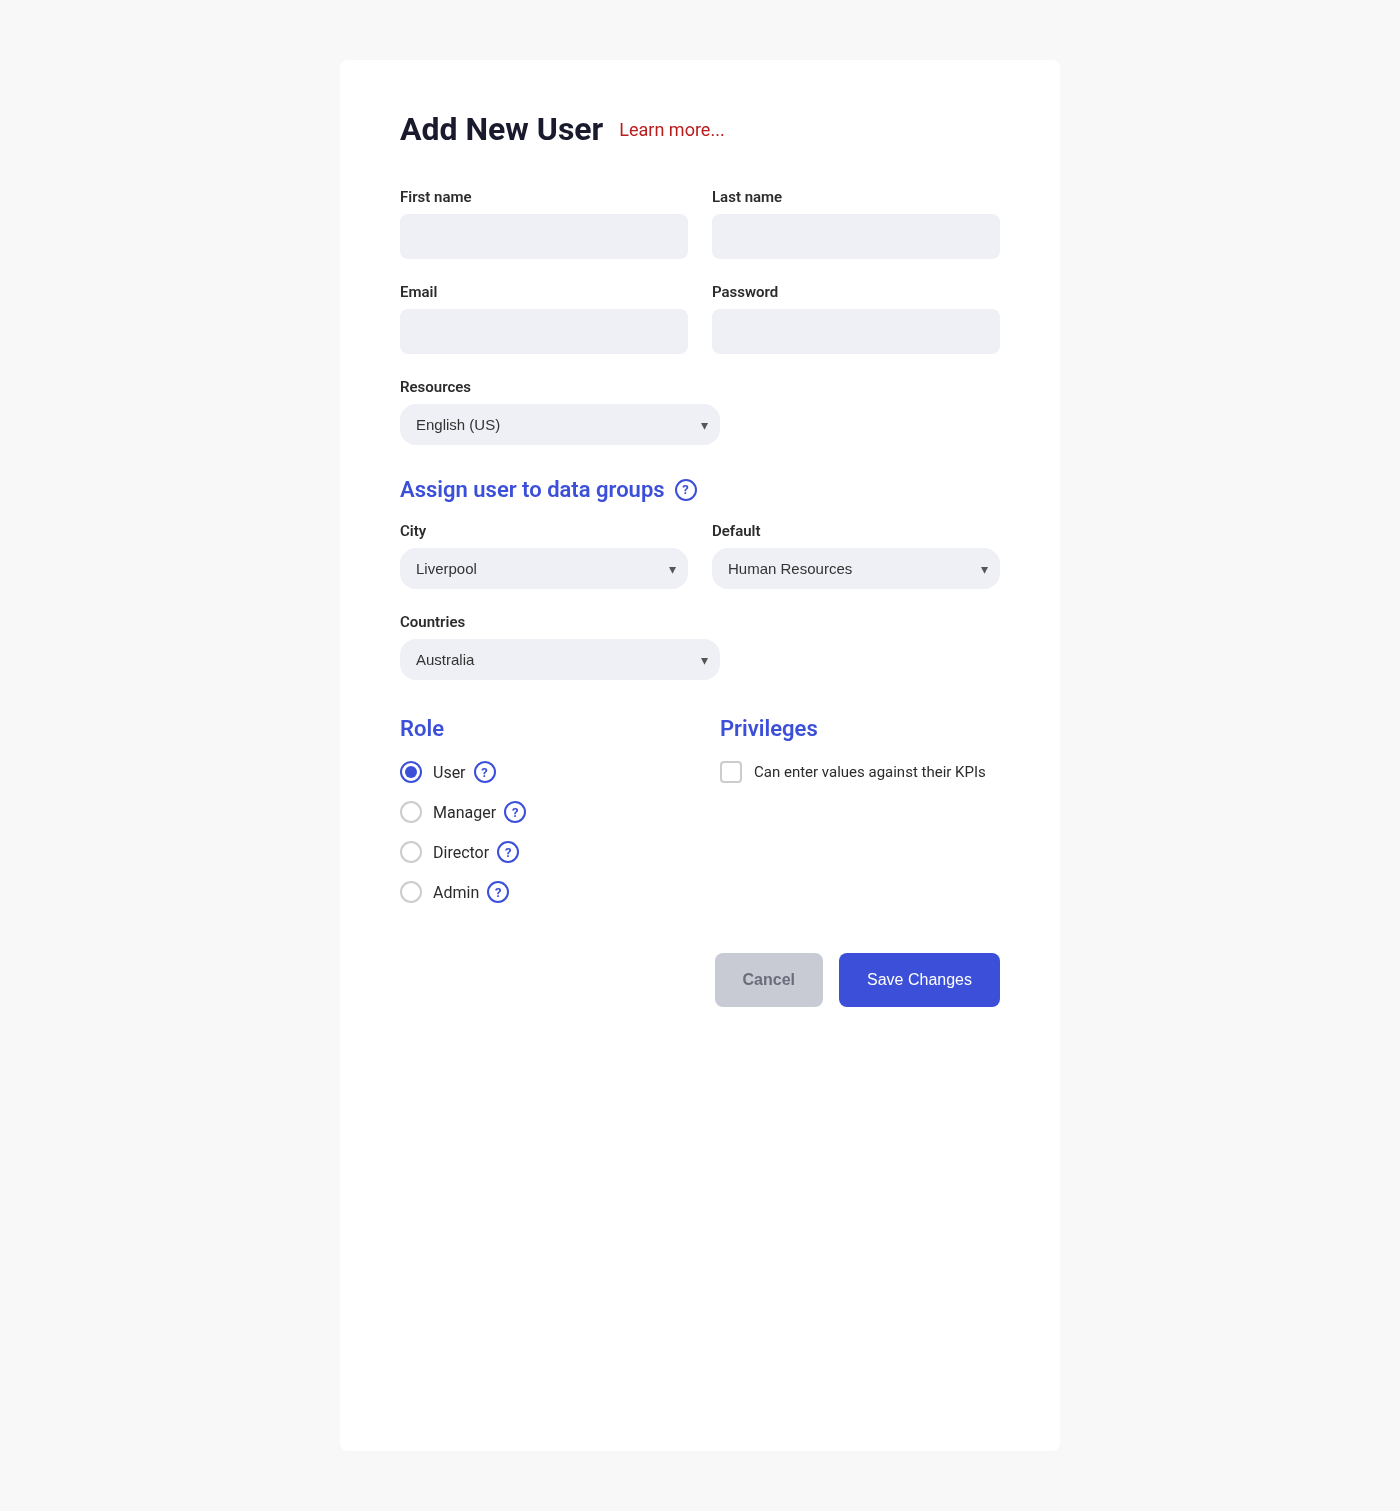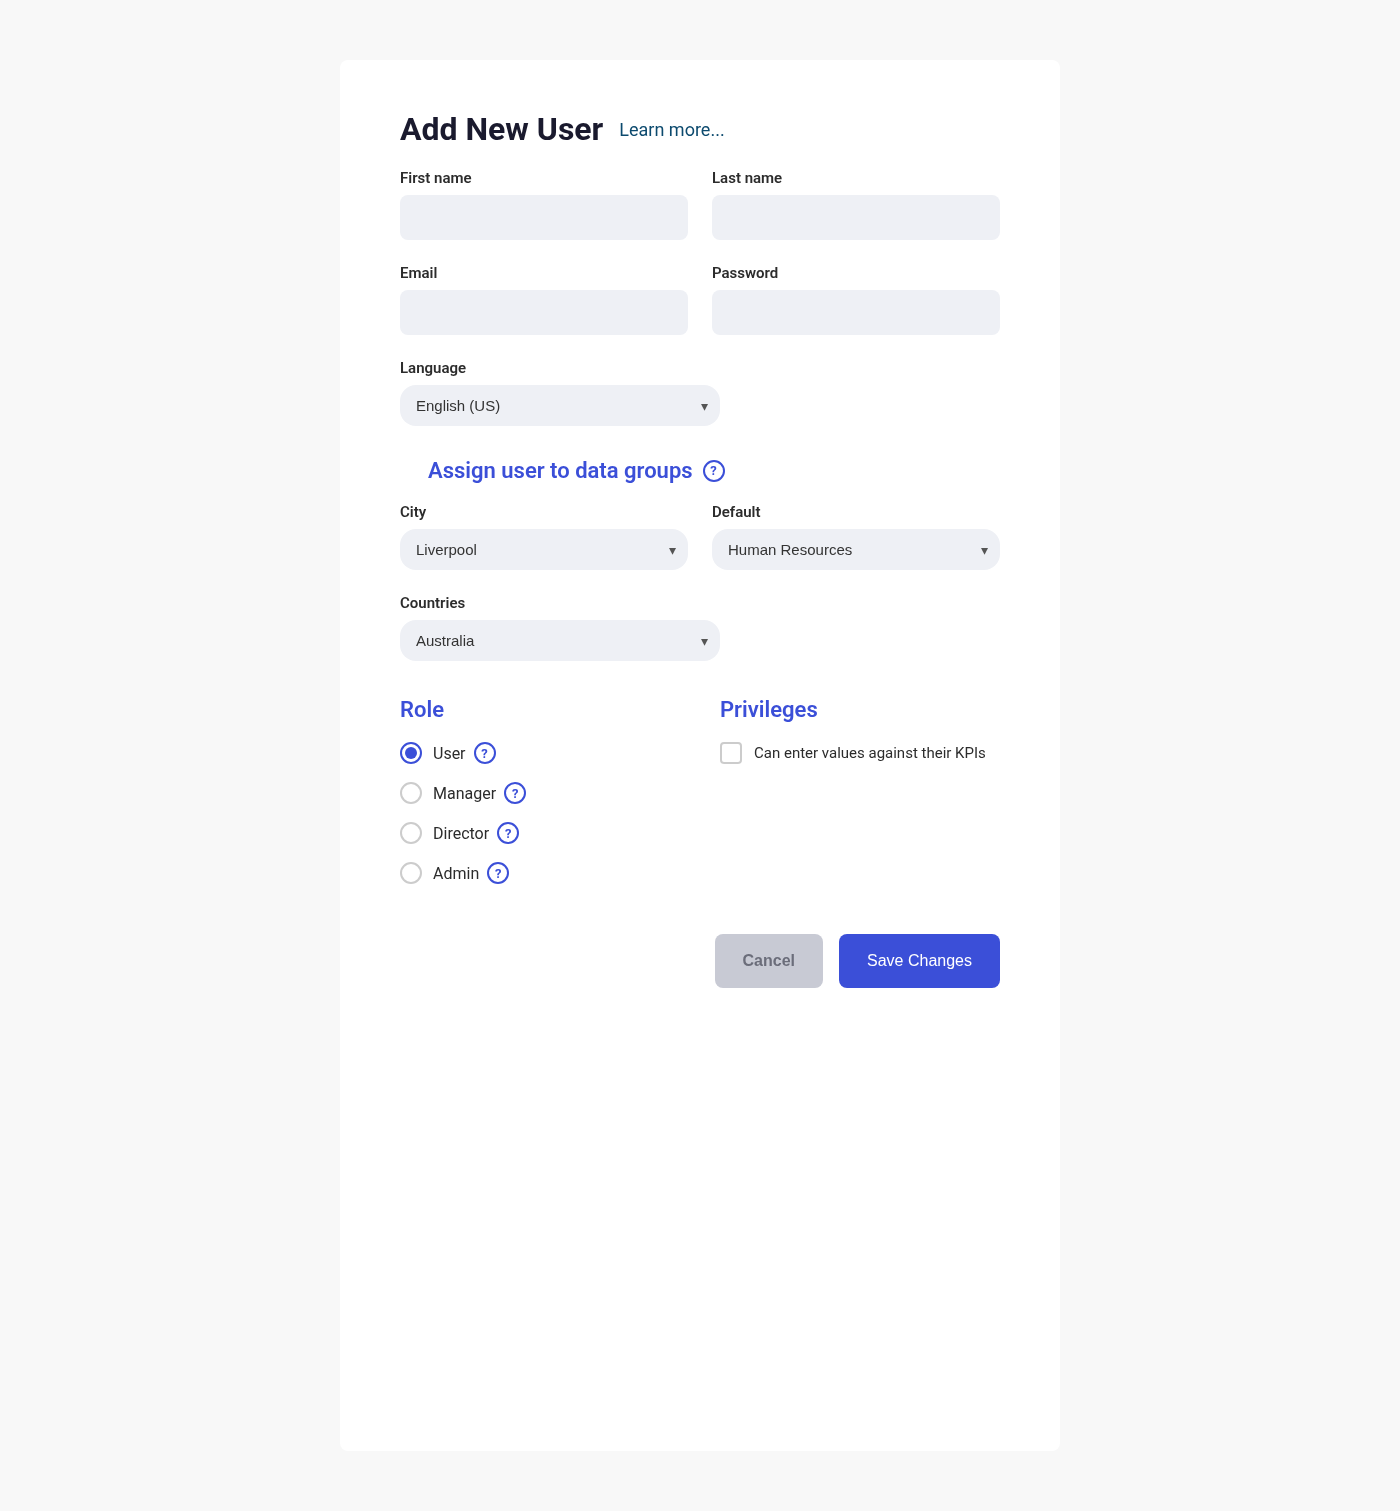--- a/index.html
+++ b/index.html
@@ -21,32 +21,32 @@
       background: #fff;
       width: 720px;
       padding: 50px 60px 60px 60px;
       border-radius: 8px;
     }
 
     .page-title-row {
       display: flex;
       align-items: center;
       gap: 16px;
-      margin-bottom: 21px;
+      margin-bottom: 40px;
     }
 
     .page-title {
       font-size: 32px;
       font-weight: 700;
       color: #1a1a2e;
     }
 
     .learn-more-link {
       font-size: 18px;
-      color: #0c4a6e;
+      color: #b91c1c;
       text-decoration: none;
       cursor: pointer;
     }
 
     .form-row {
       display: flex;
       gap: 24px;
       margin-bottom: 24px;
     }
 
@@ -118,21 +118,20 @@
     }
 
     .section-title {
       font-size: 22px;
       font-weight: 600;
       color: #3b4fd8;
       display: flex;
       align-items: center;
       gap: 10px;
       margin-bottom: 20px;
-      margin-left: 28px;
     }
 
     .help-icon {
       display: inline-flex;
       align-items: center;
       justify-content: center;
       width: 22px;
       height: 22px;
       border: 2px solid #3b4fd8;
       border-radius: 50%;
@@ -300,21 +299,21 @@
       <input type="email" style="">
     </div>
     <div class="form-group">
       <label>Password</label>
       <input type="password" style="">
     </div>
   </div>
 
   <div class="form-row">
     <div class="form-group full-width">
-      <label>Language</label>
+      <label>Resources</label>
       <div class="select-wrapper">
         <select>
           <option>English (US)</option>
           <option>English (UK)</option>
           <option>French</option>
           <option>German</option>
           <option>Spanish</option>
         </select>
         <span class="chevron">▾</span>
       </div>

